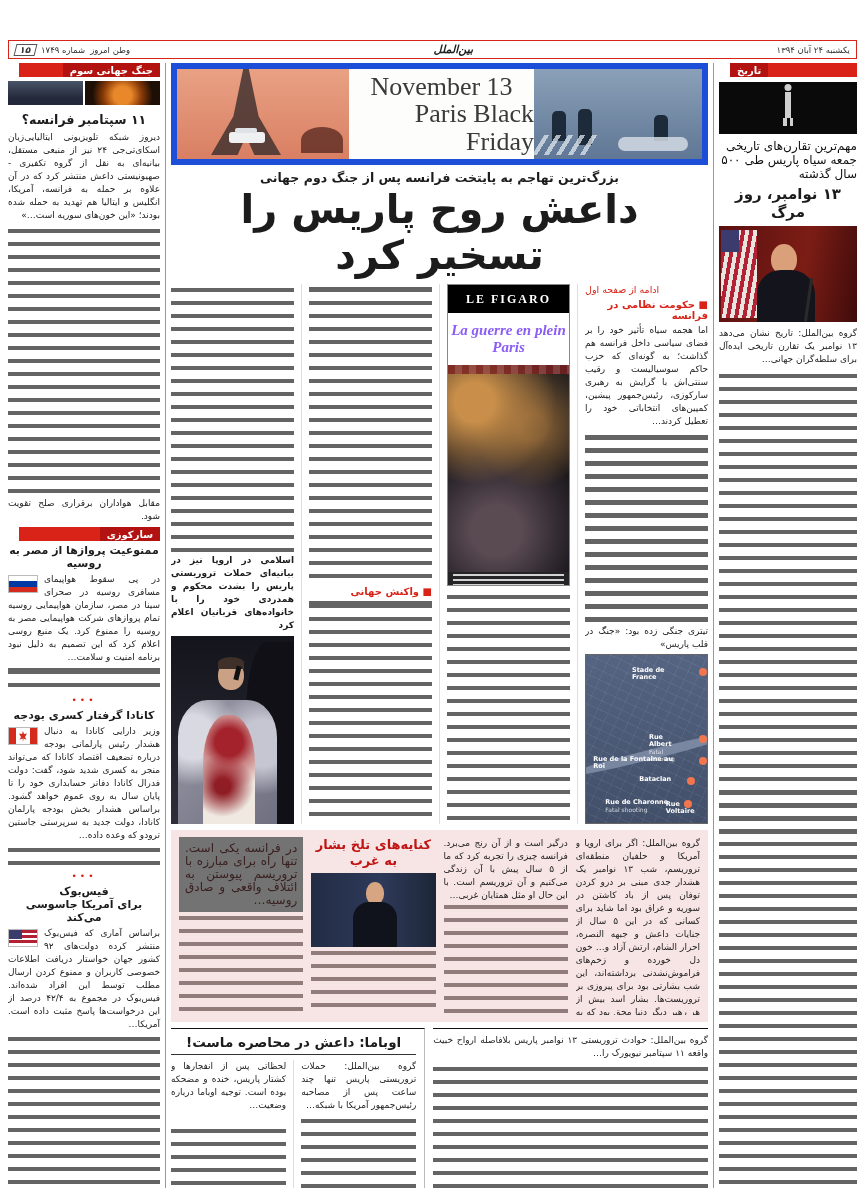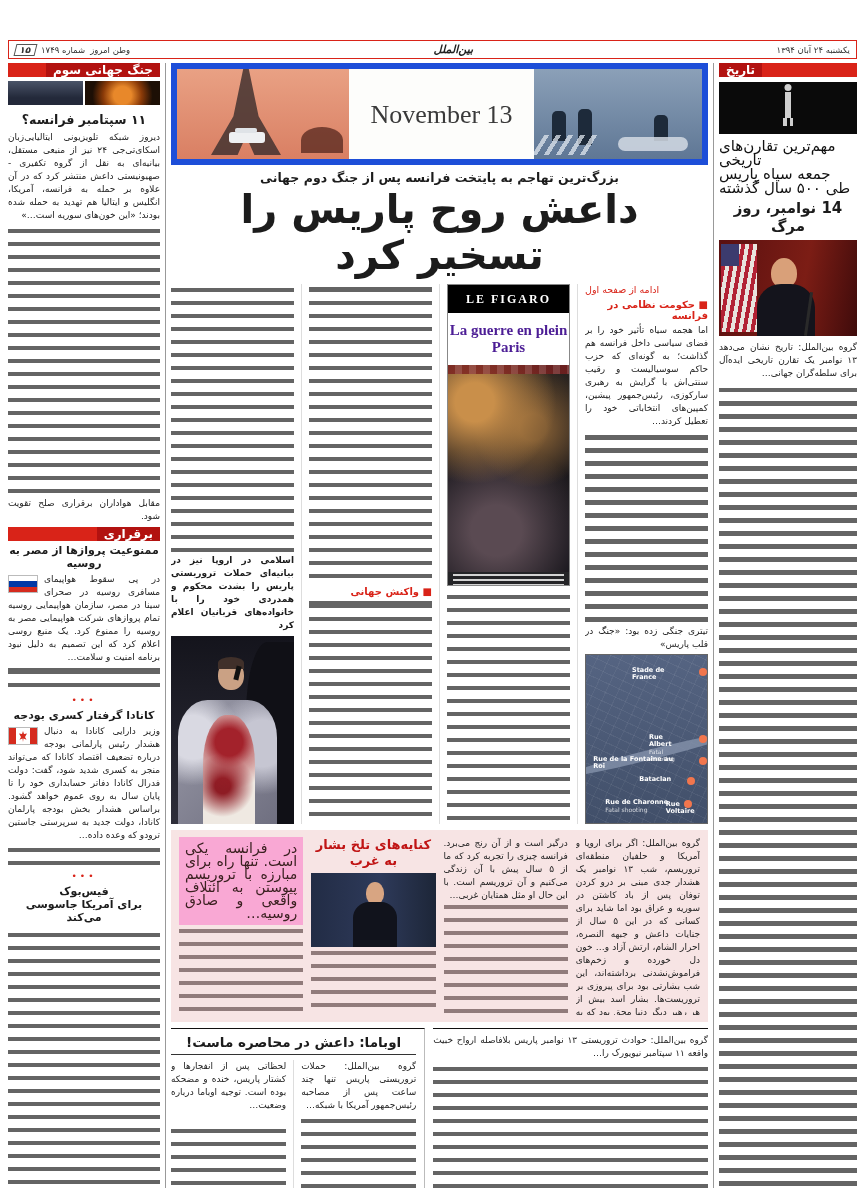--- a/index.html
+++ b/index.html
@@ -16,33 +16,33 @@
   .cols{display:flex;gap:5px;margin-top:4px;height:1125px;overflow:hidden;}
   .side{overflow:hidden;display:flex;flex-direction:column;}
   .side.right{width:138px;border-left:1px solid #999;padding-left:5px;}
   .side.left{width:152px;border-right:1px solid #999;padding-right:5px;}
   .center{flex:1;display:flex;flex-direction:column;overflow:hidden;min-width:0;}
   
   .body-txt{font-size:9px;line-height:13px;text-align:justify;color:#222;}
   .filler{background-image:repeating-linear-gradient(to bottom,#3d3d3d 0px,#3d3d3d 4.5px,transparent 4.5px,transparent 13px);
           background-position:0 4px;opacity:.8;}
   .grow{flex:1 1 auto;min-height:0;}
-  .secbar{height:14px;background:#d92318;color:#fff;font-size:12px;font-weight:bold;
-          display:flex;align-items:center;flex:0 0 auto;}
+  .secbar{height:14px;background:#d92318;color:#fff;font-size:10px;font-weight:bold;
+          display:flex;align-items:center;flex:0 0 auto;margin-left:11px;}
   .secbar .lbl{background:#b21210;padding:0 7px;height:100%;display:flex;align-items:center;}
   .secbar.label-left{justify-content:flex-end;}
   .redtxt{color:#d92318;}
   .dots{color:#d92318;text-align:center;font-size:9px;letter-spacing:3px;line-height:12px;flex:0 0 auto;}
   
   .blackbanner{height:52px;background:#0a0a0a;margin:5px 0;position:relative;flex:0 0 auto;}
   .sil{position:absolute;left:50%;top:10px;width:6px;height:26px;background:#cfcfcf;transform:translateX(-50%);}
   .sil:before{content:"";position:absolute;top:-8px;left:50%;transform:translateX(-50%);width:7px;height:7px;border-radius:50%;background:#cfcfcf;}
   .sil:after{content:"";position:absolute;bottom:-8px;left:-2px;width:10px;height:8px;
              background:linear-gradient(90deg,#cfcfcf 0 35%,transparent 35% 65%,#cfcfcf 65%);}
-  .kick{font-size:15px;text-align:left;line-height:14px;color:#111;}
+  .kick{font-size:12px;text-align:right;line-height:14px;color:#111;}
   .htitle{font-size:15px;font-weight:bold;text-align:center;margin:4px 0 5px;}
   .bushphoto{height:96px;background:linear-gradient(100deg,#5a1010,#7c1d15 60%,#3f0b0b);position:relative;overflow:hidden;margin-bottom:5px;flex:0 0 auto;}
   .bflag{position:absolute;left:2px;top:4px;bottom:4px;width:36px;
          background:repeating-linear-gradient(100deg,#e8e4de 0 4px,#b22234 4px 8px);}
   .bflag:before{content:"";position:absolute;top:0;left:0;width:18px;height:22px;background:#3c3b6e;}
   .bface{position:absolute;left:52px;top:18px;width:26px;height:30px;border-radius:50% 50% 45% 45%;background:#d9a079;}
   .bsuit{position:absolute;left:38px;top:44px;width:58px;height:52px;border-radius:24px 24px 0 0;background:#14141c;}
   .bmic{position:absolute;left:88px;top:52px;width:3px;height:44px;background:#2a2a2a;transform:rotate(8deg);}
   
   .photostrip{height:24px;display:flex;gap:2px;margin:4px 0;flex:0 0 auto;}
@@ -81,21 +81,21 @@
   
   .artcols{display:flex;gap:7px;height:540px;margin-top:6px;overflow:hidden;flex:0 0 auto;}
   .acol{flex:1;min-width:0;display:flex;flex-direction:column;overflow:hidden;}
   .acol + .acol{border-right:1px solid #ddd;padding-right:7px;}
   .cont-lbl{font-size:9.5px;text-align:left;margin-bottom:2px;}
   .subhead{font-size:10px;font-weight:bold;margin:2px 0 3px;}
   .figaro{border:1px solid #888;flex:0 0 auto;height:300px;display:flex;flex-direction:column;overflow:hidden;margin-bottom:5px;}
   .fg-head{height:28px;background:#000;color:#fff;display:flex;align-items:center;justify-content:center;
            font-family:"Liberation Serif","DejaVu Serif",serif;font-size:12px;font-weight:bold;letter-spacing:2px;direction:ltr;}
   .fg-title{height:52px;background:#fff;display:flex;align-items:center;justify-content:center;text-align:center;
-            font-family:"Liberation Serif","DejaVu Serif",serif;font-size:15px;line-height:17px;font-weight:bold;color:#4c1d95;direction:ltr;}
+            font-family:"Liberation Serif","DejaVu Serif",serif;font-size:15px;line-height:17px;font-weight:bold;color:#8b5cf6;direction:ltr;font-style:italic;}
   .fg-photo{flex:1;position:relative;background:
       radial-gradient(circle at 22% 18%,#c98f4a 0 10%,transparent 42%),
       radial-gradient(circle at 70% 30%,#7d5a33 0 8%,transparent 36%),
       radial-gradient(circle at 40% 80%,#5a4a52 0 14%,transparent 50%),
       linear-gradient(200deg,#2a2420,#141319 65%);}
   .fg-photo:before{content:"";position:absolute;top:0;left:0;right:0;height:9px;
       background:repeating-linear-gradient(90deg,#7a1f1f 0 7px,#934545 7px 14px);opacity:.8;}
   .fg-cap{height:13px;background:#0d0d10;background-image:repeating-linear-gradient(to bottom,#cfcfcf 2px,#cfcfcf 4px,transparent 4px,transparent 7px);
           background-size:92% 100%;background-position:center;background-repeat:no-repeat;opacity:.9;}
   .mapintro{font-size:9px;line-height:13px;text-align:justify;margin-bottom:3px;}
@@ -123,21 +123,21 @@
   .manphoto .head{position:absolute;left:38%;top:13%;width:26px;height:30px;border-radius:50% 50% 46% 46%;background:#caa184;}
   .manphoto .head:before{content:"";position:absolute;top:-3px;left:0;right:0;height:12px;border-radius:50% 50% 0 0;background:#40302a;}
   .manphoto .phone{position:absolute;left:52%;top:16%;width:5px;height:14px;background:#111;transform:rotate(14deg);}
   
   .pinkbox{margin-top:6px;background:#f7e4e4;padding:7px 8px;height:192px;box-sizing:border-box;display:flex;gap:8px;overflow:hidden;flex:0 0 auto;}
   .pcol{flex:1;min-width:0;display:flex;flex-direction:column;overflow:hidden;}
   .bashar-title{color:#c01515;font-weight:bold;font-size:13px;text-align:center;line-height:16px;margin-bottom:4px;flex:0 0 auto;}
   .assad{height:74px;position:relative;overflow:hidden;background:linear-gradient(90deg,#222c45,#2e3a5a 55%,#1d2638);margin-bottom:4px;flex:0 0 auto;}
   .assad .face{position:absolute;left:44%;top:9px;width:18px;height:22px;border-radius:50% 50% 44% 44%;background:#d8a582;}
   .assad .suit{position:absolute;left:34%;top:29px;width:44px;height:45px;border-radius:16px 16px 0 0;background:#11131c;}
-  .quote{background:#f9a8d4;padding:5px 6px;font-size:14px;line-height:13px;text-align:justify;color:#3a2020;flex:0 0 auto;}
+  .quote{background:#737373;padding:5px 6px;font-size:12px;line-height:13px;text-align:justify;color:#3a2020;flex:0 0 auto;}
   .filler-pink{background-image:repeating-linear-gradient(to bottom,#5a4343 0px,#5a4343 4.5px,transparent 4.5px,transparent 13px);opacity:.65;}
   
   .bottomrow{flex:1;display:flex;gap:8px;margin-top:6px;min-height:0;overflow:hidden;}
   .bbox{border-top:1px solid #111;display:flex;flex-direction:column;min-width:0;overflow:hidden;}
   .bbox.r{flex:1.12;}
   .bbox.l{flex:1;border-right:1px solid #bbb;padding-right:8px;}
   .bbox h3{margin:0;font-size:13.5px;font-weight:bold;text-align:center;padding:5px 0 4px;border-bottom:1px solid #333;flex:0 0 auto;}
   .bcols{flex:1;display:flex;gap:7px;margin-top:5px;min-height:0;overflow:hidden;}
   .bcol{flex:1;min-width:0;display:flex;flex-direction:column;overflow:hidden;}
   .bcol + .bcol{border-right:1px solid #ddd;padding-right:7px;}
@@ -161,21 +161,21 @@
 
     <aside class="side right">
       <div class="secbar label-left">
         <span class="lbl">تاریخ</span>
       </div>
       <div class="blackbanner">
           <span class="sil"></span>
         </div>
       <div class="kick">مهم‌ترین تقارن‌های تاریخی</div>
       <div class="kick">جمعه سیاه پاریس طی ۵۰۰ سال گذشته</div>
-      <div class="htitle">14 نوامبر، روز مرگ</div>
+      <div class="htitle">۱۳ نوامبر، روز مرگ</div>
       <div class="bushphoto">
         <span class="bflag"></span>
         <span class="bface"></span>
         <span class="bsuit"></span>
         <span class="bmic"></span>
       </div>
       <p class="body-txt" style="margin:0 0 4px">گروه بین‌الملل: تاریخ نشان می‌دهد ۱۳ نوامبر یک تقارن تاریخی ایده‌آل برای سلطه‌گران جهانی…</p>
       <div class="filler grow"></div>
     </aside>
 
@@ -184,20 +184,21 @@
       <div class="banner">
         <div class="bn-photo bn-l">
           <span class="fig" style="left:18px"></span>
           <span class="fig" style="left:44px;height:36px;bottom:14px"></span>
           <span class="fig" style="left:120px;height:26px"></span>
           <span class="cross"></span>
           <span class="bags"></span>
         </div>
         <div class="bn-c">
           <span class="t1">November 13</span>
+          <span class="t2">Paris Black Friday</span>
         </div>
         <div class="bn-photo bn-r">
           <span class="eiffel"></span>
           <span class="car"></span>
           <span class="mourn"></span>
         </div>
       </div>
 
       <div class="kicker">بزرگ‌ترین تهاجم به پایتخت فرانسه پس از جنگ دوم جهانی</div>
       <h1 class="mainhead" style="margin:0">داعش روح پاریس را تسخیر کرد</h1>
@@ -340,32 +341,33 @@
       <div class="photostrip">
         <span class="p1"></span>
         <span class="p2"></span>
       </div>
       <div class="ltitle">۱۱ سپتامبر فرانسه؟</div>
       <p class="body-txt" style="margin:0 0 3px;flex:0 0 auto">دیروز شبکه تلویزیونی ایتالیایی‌زبان اسکای‌تی‌جی ۲۴ نیز از منبعی مستقل، بیانیه‌ای به نقل از گروه تکفیری - صهیونیستی داعش منتشر کرد که در آن علاوه بر حمله به فرانسه، آمریکا، انگلیس و ایتالیا هم تهدید به حمله شده بودند؛ «این خون‌های سوریه است…»</p>
       <div class="filler" style="height:272px;flex:0 0 auto"></div>
       <p class="body-txt" style="margin:0 0 4px;flex:0 0 auto">مقابل هواداران برقراری صلح تقویت شود.</p>
 
       <div class="secbar">
-        <span class="lbl">برقراری</span>
+        <span class="lbl">سارکوزی</span>
       </div>
 
       <div class="itemtitle">ممنوعیت پروازها از مصر به روسیه</div>
       <p class="body-txt" style="margin:0;flex:0 0 auto"><span class="flag ru"></span><span>در پی سقوط هواپیمای مسافری روسیه در صحرای سینا در مصر، سازمان هواپیمایی روسیه تمام پروازهای شرکت هواپیمایی مصر به روسیه را ممنوع کرد. یک منبع روسی اعلام کرد که این تصمیم به دلیل نبود برنامه امنیت و سلامت…</span></p>
       <div class="filler" style="height:28px;flex:0 0 auto;margin-top:2px"></div>
 
       <div class="dots">•••</div>
       <div class="itemtitle">کانادا گرفتار کسری بودجه</div>
       <p class="body-txt" style="margin:0;flex:0 0 auto"><span class="flag ca"></span><span>وزیر دارایی کانادا به دنبال هشدار رئیس پارلمانی بودجه درباره تضعیف اقتصاد کانادا که می‌تواند منجر به کسری شدید شود، گفت: دولت فدرال کانادا دفاتر حسابداری خود را تا پایان سال به روی عموم خواهد گشود. براساس هشدار بخش بودجه پارلمان کانادا، دولت جدید به سرپرستی جاستین ترودو که وعده داده…</span></p>
       <div class="filler" style="height:26px;flex:0 0 auto;margin-top:2px"></div>
 
       <div class="dots">•••</div>
       <div class="itemtitle" style="margin-bottom:0">فیس‌بوک</div>
       <div class="itemtitle" style="margin-top:0">برای آمریکا جاسوسی می‌کند</div>
+      <p class="body-txt" style="margin:0;flex:0 0 auto"><span class="flag us"></span><span>براساس آماری که فیس‌بوک منتشر کرده دولت‌های ۹۲ کشور جهان خواستار دریافت اطلاعات خصوصی کاربران و ممنوع کردن ارسال مطلب توسط این افراد شده‌اند. فیس‌بوک در مجموع به ۴۲/۴ درصد از این درخواست‌ها پاسخ مثبت داده است. آمریکا…</span></p>
       <div class="filler grow" style="margin-top:2px"></div>
     </aside>
 
   </div>
 </div>
 
 </body></html>

